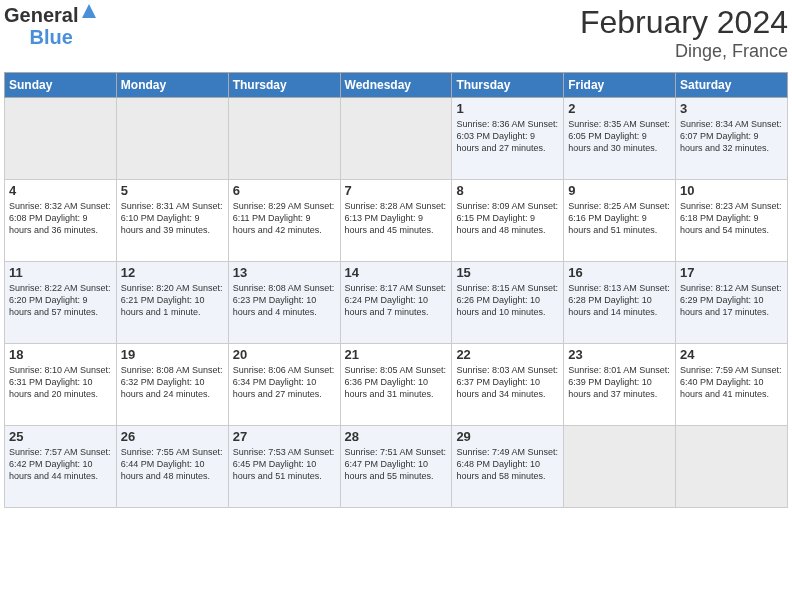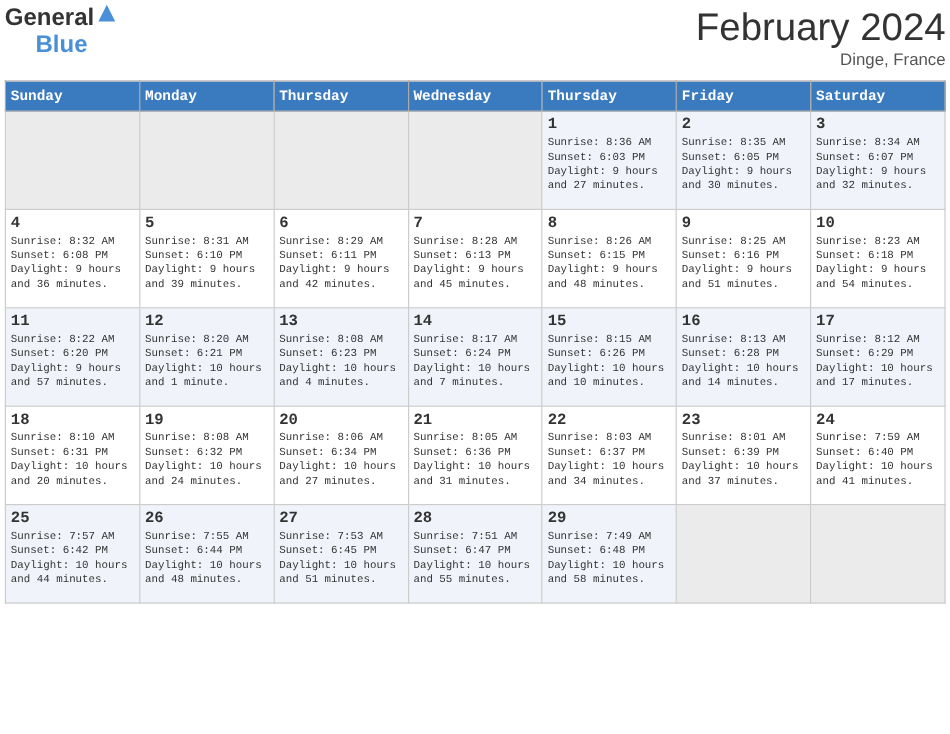--- a/index.html
+++ b/index.html
@@ -44,28 +44,27 @@
     .title-block {
       text-align: right;
     }
     .calendar-title {
       font-size: 32px;
       font-weight: normal;
       color: #333;
       margin-left: 16px;
     }
     .calendar-subtitle {
-      font-size: 14px;
+      font-size: 18px;
       color: #555;
     }
     .calendar {
       width: 100%;
       border-collapse: collapse;
       table-layout: fixed;
-      font-family: Liberation Mono, monospace;
     }
     .calendar th {
       background: #3a7abf;
       color: #fff;
       font-size: 12px;
       font-weight: bold;
       padding: 5px 4px;
       text-align: left;
       border: 1px solid #aaa;
     }
@@ -180,21 +179,21 @@
 Daylight: 9 hours and 42 minutes.</div>
           </td>
           <td>
             <div class="day-number">7</div>
             <div class="day-info">Sunrise: 8:28 AM
 Sunset: 6:13 PM
 Daylight: 9 hours and 45 minutes.</div>
           </td>
           <td>
             <div class="day-number">8</div>
-            <div class="day-info">Sunrise: 8:26 AM
+            <div class="day-info">Sunrise: 8:09 AM
 Sunset: 6:15 PM
 Daylight: 9 hours and 48 minutes.</div>
           </td>
           <td>
             <div class="day-number">9</div>
             <div class="day-info">Sunrise: 8:25 AM
 Sunset: 6:16 PM
 Daylight: 9 hours and 51 minutes.</div>
           </td>
           <td>

